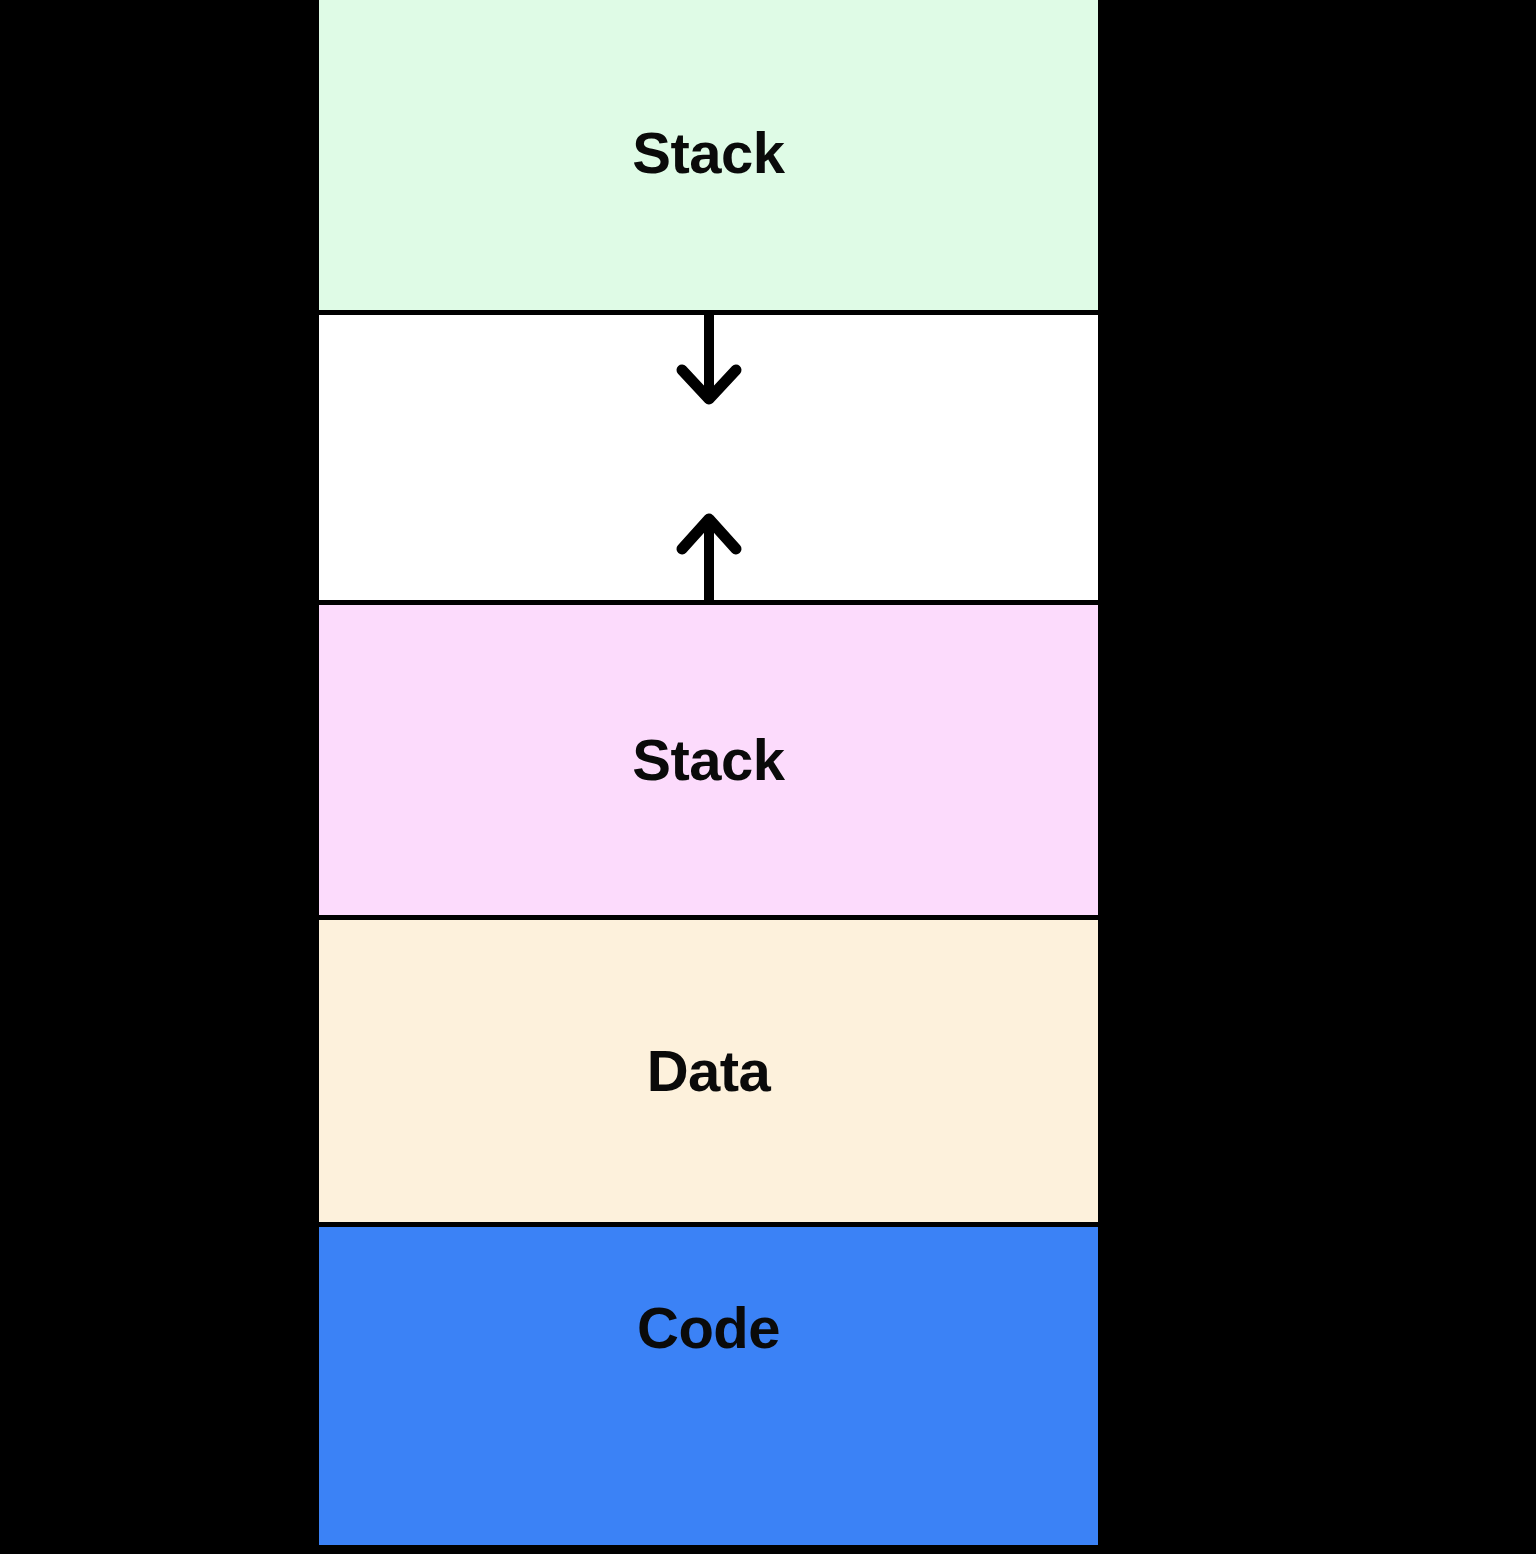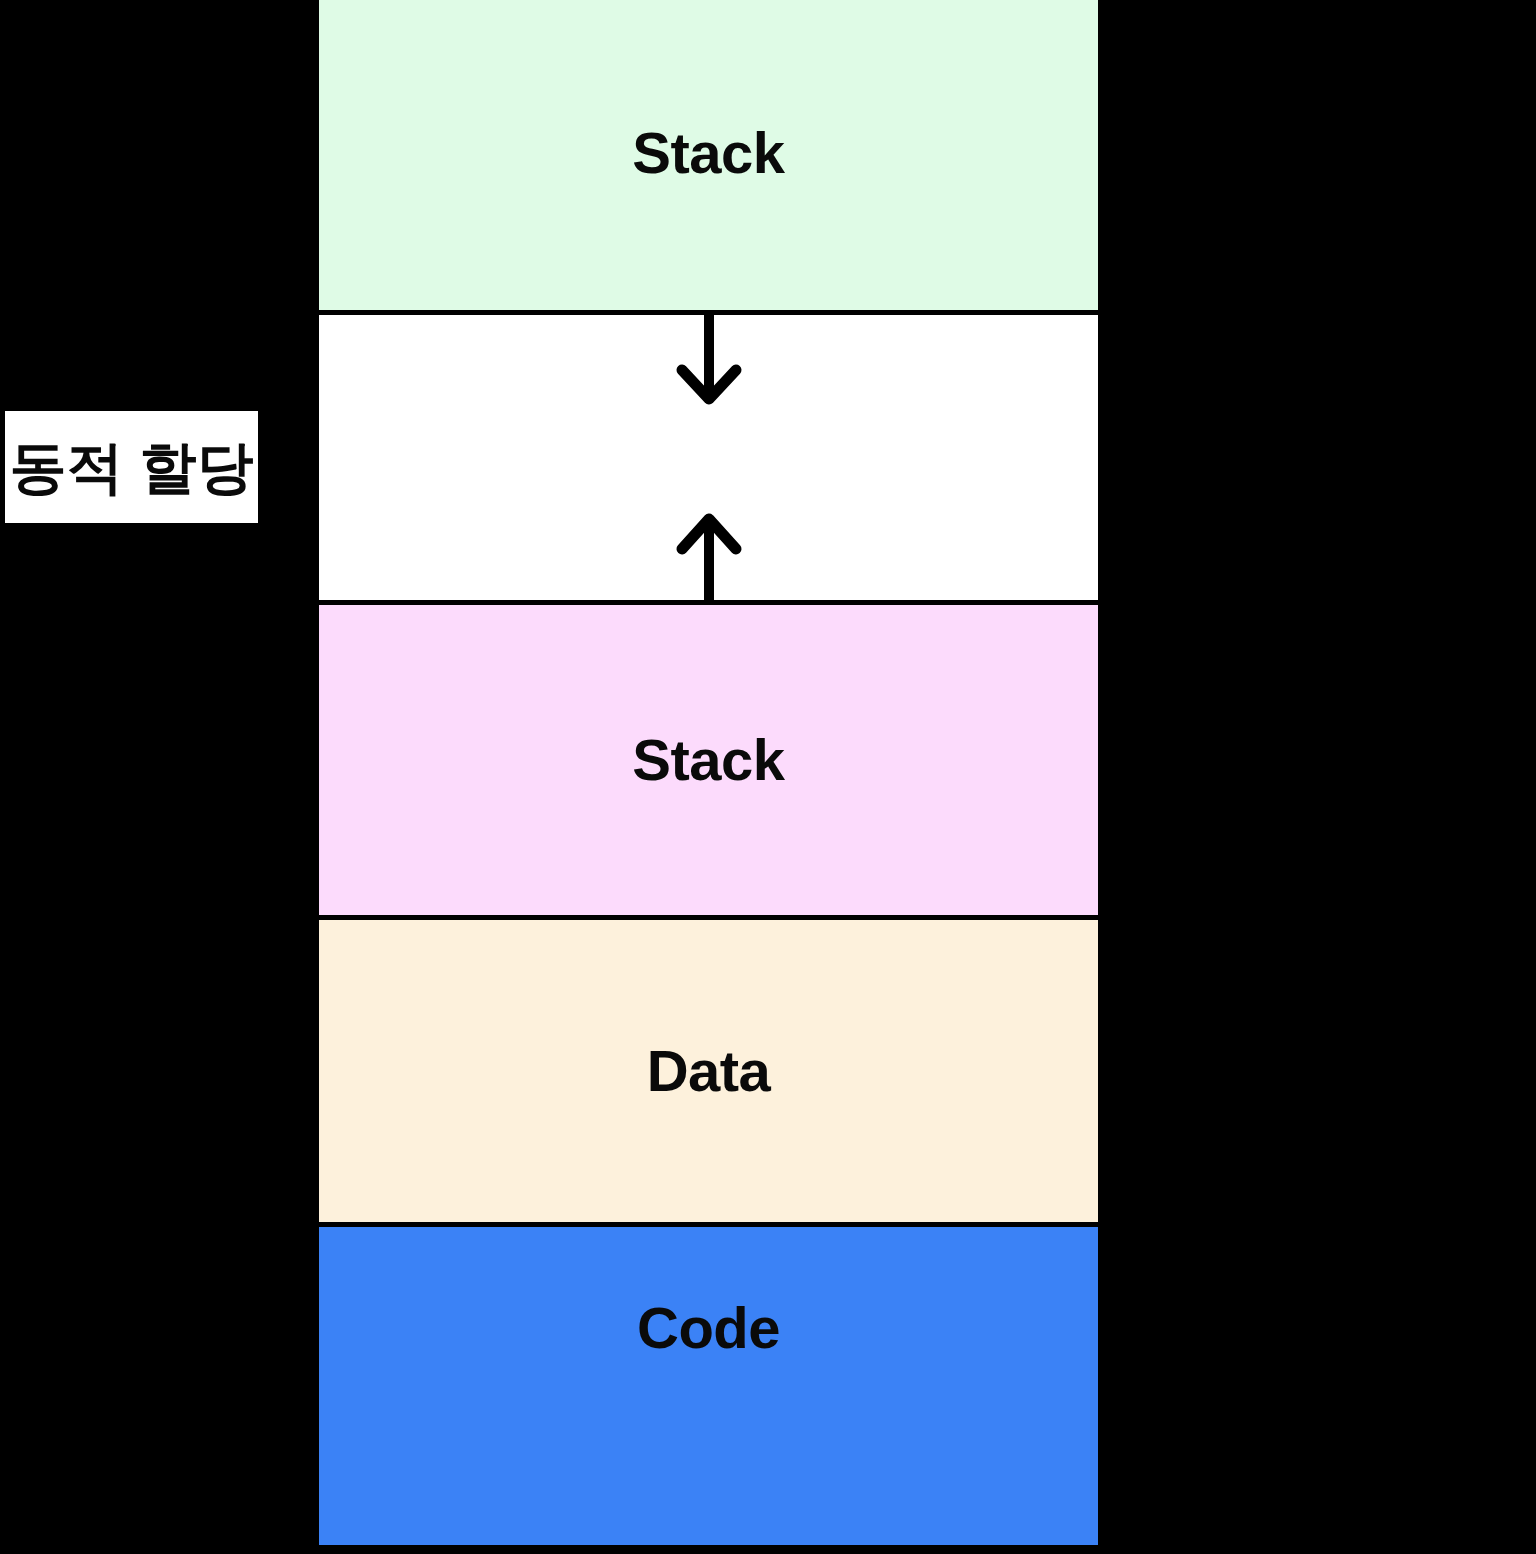--- a/index.html
+++ b/index.html
@@ -158,18 +158,15 @@
     <g>
       <path d="M 395 313 L 395 398" stroke="#000000" stroke-width="10" fill="none" stroke-linecap="butt"></path>
       <path d="M 368 370 L 395 399 L 422 370" stroke="#000000" stroke-width="11" fill="none" stroke-linecap="round" stroke-linejoin="round"></path>
     </g>
     <g>
       <path d="M 395 602 L 395 521" stroke="#000000" stroke-width="10" fill="none" stroke-linecap="butt"></path>
       <path d="M 368 549 L 395 519 L 422 549" stroke="#000000" stroke-width="11" fill="none" stroke-linecap="round" stroke-linejoin="round"></path>
     </g>
   </svg>
 
-  <div class="side-label" id="label-dynamic">
-    <span>동적 할당</span>
-  </div>
 
 
 </div>
 
 </body></html>

